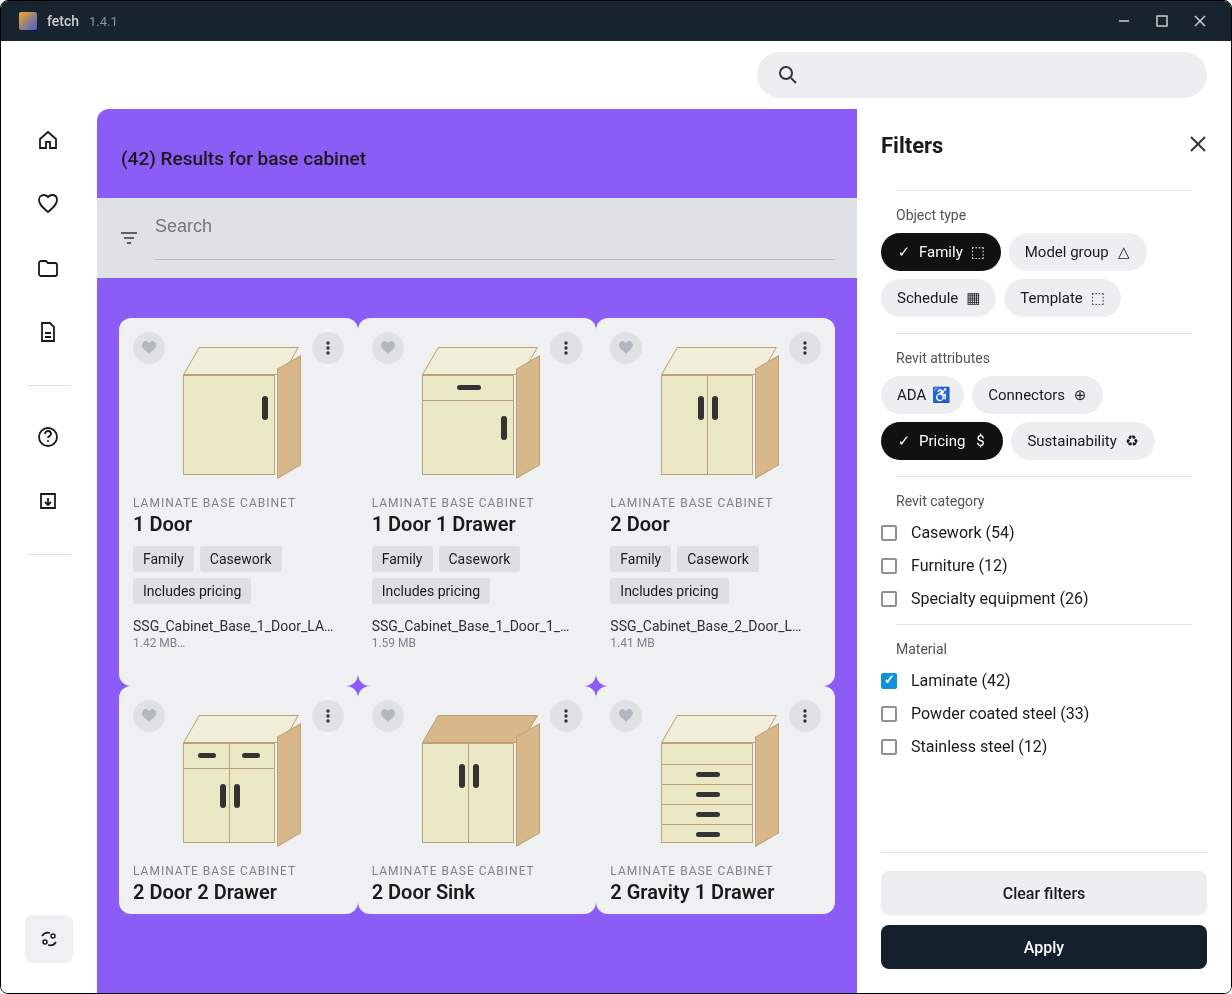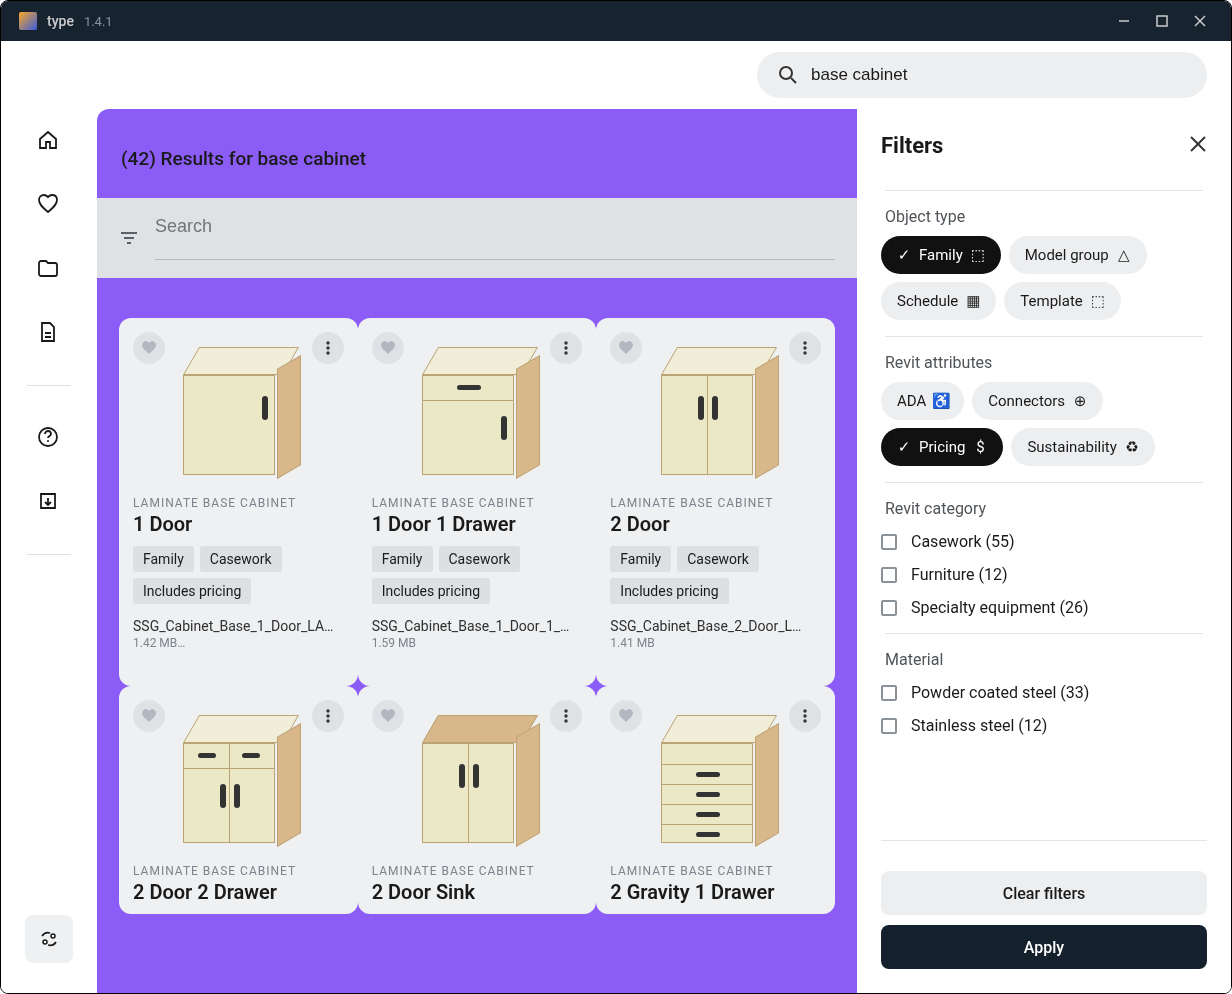--- a/index.html
+++ b/index.html
@@ -192,57 +192,57 @@
   
   .filters-panel {
     width: 374px;
     background: #fff;
     padding: 24px;
     overflow-y: auto;
     display: flex; flex-direction: column;
   }
   .fp-header { display: flex; justify-content: space-between; align-items: center; margin-bottom: 16px;}
   .fp-title { font-size: 22px; font-weight: 700; }
-  .fp-section-title { font-size: 16px; color: #505458; margin: 16px 4px 10px; 
+  .fp-section-title { font-size: 14px; color: #505458; margin: 16px 15px 10px; 
     padding-top:16px; border-top:1px solid #e3e6e9;}
   .fp-section-title.first { border-top:1px solid #e3e6e9; }
   .chips { display: flex; flex-wrap: wrap; gap: 8px; }
   .chip {
     padding: 10px 16px; border-radius: 22px;
     background: #edeef0; font-size: 15px;
     display: inline-flex; align-items: center; gap: 8px;
     cursor: pointer;
   }
   .chip.active { background: #111; color: #fff; }
   .chip-icon { width:14px; height:14px; display:flex; align-items:center; justify-content:center;}
   .check-list { display: flex; flex-direction: column; gap: 14px; margin-top:4px;}
   .check-item { display: flex; align-items: center; gap: 14px; font-size: 16px; cursor:pointer;}
   .chk {
     width: 16px; height: 16px; border: 2px solid #8a9199; border-radius: 2px;
   }
   .chk.checked { background: #1091e0; border-color: #1091e0; position:relative;}
   .chk.checked::after { content:"✓"; color:#fff; position:absolute; top:-3px; left:1px; font-size:13px; font-weight:bold;}
   
-  .fp-actions { margin-top: auto; padding-top: 30px; display: flex; flex-direction: column; gap: 10px;
+  .fp-actions { margin-top: auto; padding-top: 18px; display: flex; flex-direction: column; gap: 10px;
     border-top: 1px solid #e3e6e9; }
   .btn {
     height: 44px; border-radius: 8px; display:flex; align-items:center; justify-content:center;
     font-size: 16px; cursor:pointer; font-weight:500;
   }
   .btn-secondary { background: #edeef0; }
   .btn-primary { background: #14202c; color: #fff; }
 </style>
 </head>
 <body>
 
 <div class="window">
   <div class="titlebar">
     <div class="titlebar-left">
       <div class="app-logo"></div>
-      <span class="app-name">type</span>
+      <span class="app-name">fetch</span>
       <span class="app-version">1.4.1</span>
     </div>
     <div class="win-controls">
       <div class="win-control">
         <svg width="12" height="12">
             <line x1="1" y1="6" x2="11" y2="6" stroke="#ccc" stroke-width="1.5"></line>
           </svg>
       </div>
       <div class="win-control">
         <svg width="12" height="12">
@@ -258,21 +258,20 @@
     </div>
   </div>
 
   <div class="content">
     <div class="topbar">
       <div class="search-wrap">
         <svg width="18" height="18">
             <circle cx="7" cy="7" r="6" stroke="#333" fill="none" stroke-width="2"></circle>
             <line x1="12" y1="12" x2="17" y2="17" stroke="#333" stroke-width="2"></line>
           </svg>
-        <input type="text" value="base cabinet" style="">
       </div>
     </div>
 
     <div class="body">
       <div class="sidebar">
         <div class="sidebar-icon"><svg width="22" height="22">
               <path d="M3 10 L11 3 L19 10 V19 H13 V13 H9 V19 H3 Z" stroke="#1a1a1a" fill="none" stroke-width="1.8"></path>
             </svg></div>
         <div class="sidebar-icon"><svg width="22" height="22">
               <path d="M11 19 C5 14 2 11 2 7 C2 4 4 2 7 2 C9 2 10 3 11 4 C12 3 13 2 15 2 C18 2 20 4 20 7 C20 11 17 14 11 19 Z" stroke="#1a1a1a" fill="none" stroke-width="1.8"></path>
@@ -572,34 +571,38 @@
           <div class="chip">
               <span>Sustainability</span>
               <span class="chip-icon">♻</span>
             </div>
         </div>
 
         <div class="fp-section-title">Revit category</div>
         <div class="check-list">
           <div class="check-item">
               <span class="chk"></span>
-              <span>Casework (55)</span>
+              <span>Casework (54)</span>
             </div>
           <div class="check-item">
               <span class="chk"></span>
               <span>Furniture (12)</span>
             </div>
           <div class="check-item">
               <span class="chk"></span>
               <span>Specialty equipment (26)</span>
             </div>
         </div>
 
         <div class="fp-section-title">Material</div>
         <div class="check-list">
+          <div class="check-item">
+              <span class="chk checked"></span>
+              <span>Laminate (42)</span>
+            </div>
           <div class="check-item">
               <span class="chk"></span>
               <span>Powder coated steel (33)</span>
             </div>
           <div class="check-item">
               <span class="chk"></span>
               <span>Stainless steel (12)</span>
             </div>
         </div>
 

